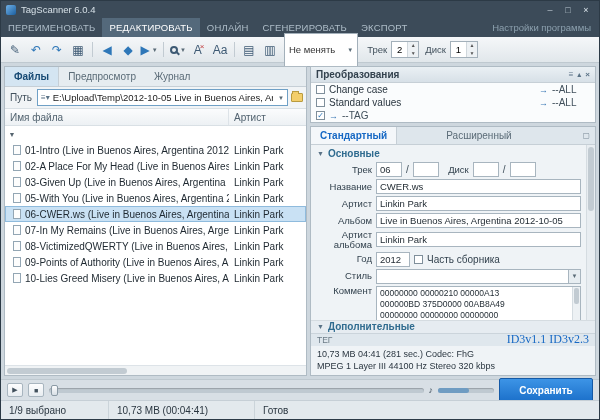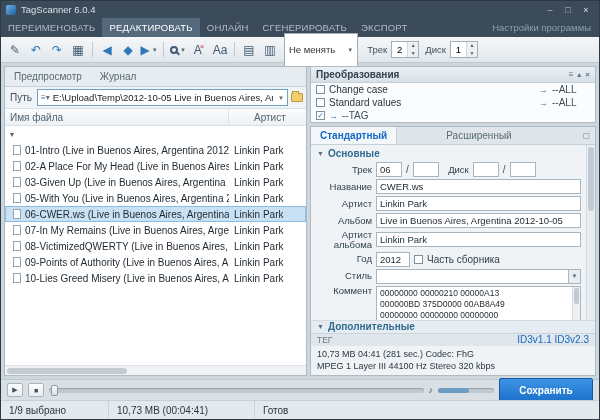--- a/index.html
+++ b/index.html
@@ -45,21 +45,21 @@
   .ltabs{display:flex;background:#E6ECF0;border-bottom:1px solid #C6CFD6;height:20px;flex:0 0 auto;}
   .ltab{padding:0 9px;display:flex;align-items:center;color:#5A6B77;}
   .ltab.active{background:#D4E5F2;color:#174A74;font-weight:bold;border-right:1px solid #C6CFD6;}
   .path-row{display:flex;align-items:center;height:22px;padding:0 3px;gap:3px;background:#F1F4F6;border-bottom:1px solid #D9E0E5;flex:0 0 auto;}
   .path-label{color:#41505C;padding:0 2px;}
   .path-combo{flex:1;height:17px;border:1px solid #6FA0C6;background:#FFF;display:flex;align-items:center;padding:0 3px;gap:3px;min-width:0;}
   .path-menu{color:#5A7286;font-size:8px;flex:0 0 auto;}
   .path-text{flex:1;font-size:9.5px;color:#222;white-space:nowrap;overflow:hidden;}
   .folder{width:12px;height:9px;background:#F3CE6B;border:1px solid #B99B3F;border-radius:1px;position:relative;flex:0 0 auto;}
   .folder::before{content:"";position:absolute;top:-3px;left:0;width:5px;height:2px;background:#F3CE6B;border:1px solid #B99B3F;border-bottom:none;}
-  .fthead{display:flex;height:17px;background:linear-gradient(#FBFCFD,#EDF1F4);border-bottom:1px solid #D9E0E5;color:#51626F;flex:0 0 auto;gap:20px;}
+  .fthead{display:flex;height:17px;background:linear-gradient(#FBFCFD,#EDF1F4);border-bottom:1px solid #D9E0E5;color:#51626F;flex:0 0 auto;}
   .hname{width:224px;display:flex;align-items:center;padding-left:5px;border-right:1px solid #DDE3E8;}
   .hartist{flex:1;display:flex;align-items:center;padding-left:5px;}
   .fbody{flex:1;overflow:hidden;}
   .frow{display:flex;height:16px;align-items:center;color:#1E2830;}
   .frow.selected{background:#C9E1F4;box-shadow:inset 0 0 0 1px #8FBBDD;}
   .grow-arrow{width:14px;text-align:center;color:#55646F;font-size:7px;}
   .ficon{width:8px;height:10px;background:#FDFDFD;border:1px solid #93A6B4;margin:0 4px 0 8px;flex:0 0 auto;}
   .fname{width:204px;white-space:nowrap;overflow:hidden;flex:0 0 auto;}
   .fartist{flex:1;padding-left:5px;white-space:nowrap;overflow:hidden;}
   .hscroll{height:10px;background:#F0F3F5;border-top:1px solid #DDE3E8;position:relative;flex:0 0 auto;}
@@ -93,21 +93,21 @@
   .w34{flex:0 0 34px;}
   .fsep{color:#41505C;}
   .combo-caret{flex:0 0 12px;height:15px;border:1px solid #A8B5BF;border-left:none;background:#E7EDF1;display:flex;align-items:center;justify-content:center;font-size:6px;color:#5A6B77;margin-left:-4px;}
   .comment-row{align-items:flex-start;}
   .comment-box{flex:1;height:40px;border:1px solid #A8B5BF;background:#FFF;position:relative;min-width:0;}
   .comment-text{position:absolute;inset:1px 9px 1px 3px;font-size:8.5px;line-height:1.3;color:#1E2830;white-space:pre-line;overflow:hidden;}
   .cscroll{position:absolute;right:0;top:0;bottom:0;width:8px;background:#EDF1F4;border-left:1px solid #D5DCE1;}
   .cthumb{position:absolute;right:1px;top:1px;width:5px;height:16px;background:#C2CBD2;border-radius:2px;}
   .more-bar{height:13px;display:flex;align-items:center;gap:4px;padding:0 6px;color:#2F6B8F;font-weight:bold;background:#E6ECF1;border-top:1px solid #D5DCE1;flex:0 0 auto;}
   .tag-bar{height:13px;display:flex;align-items:center;padding:0 6px;background:#DFE7ED;border-top:1px solid #CBD4DB;color:#6B7B87;font-size:8.5px;flex:0 0 auto;}
-  .tag-val{margin-left:auto;color:#1668C4;font-size:10px;}
+  .tag-val{margin-left:auto;color:#1668C4;font-size:12px;font-family:Liberation Serif, serif;}
   .info-box{padding:2px 6px 3px 6px;color:#2A3640;font-size:9px;line-height:1.35;flex:0 0 auto;background:#EFF3F6;}
 
   
   .bottombar{height:21px;background:#D8DFE5;border-top:1px solid #BFC9D0;display:flex;align-items:center;padding:0 6px;gap:5px;flex:0 0 auto;}
   .pbtn{width:16px;height:14px;border:1px solid #A8B5BF;background:linear-gradient(#FDFDFE,#E8EDF1);border-radius:2px;display:flex;align-items:center;justify-content:center;font-size:7px;color:#41505C;}
   .seek{flex:1;height:5px;background:#BFC9D1;border-radius:3px;position:relative;box-shadow:inset 0 1px 1px rgba(0,0,0,.2);}
   .seek-thumb{position:absolute;left:2px;top:-3px;width:7px;height:11px;background:linear-gradient(#FDFDFE,#D8DFE5);border:1px solid #8B9AA5;border-radius:2px;}
   .vol-icon{color:#41505C;font-size:9px;}
   .vol{width:56px;height:5px;background:#BFC9D1;border-radius:3px;position:relative;box-shadow:inset 0 1px 1px rgba(0,0,0,.2);}
   .vol-fill{position:absolute;left:0;top:0;bottom:0;width:55%;background:#6F9CC2;border-radius:3px;}
@@ -206,20 +206,21 @@
           <span>▲</span>
           <span>▼</span>
         </span>
     </div>
   </div>
 
   <div class="content">
 
     <div class="left-panel">
       <div class="ltabs">
+        <div class="ltab active">Файлы</div>
         <div class="ltab">Предпросмотр</div>
         <div class="ltab">Журнал</div>
       </div>
       <div class="path-row">
         <span class="path-label">Путь</span>
         <div class="path-combo">
           <span class="path-menu">≡▾</span>
           <span class="path-text">E:\Upload\Temp\2012-10-05 Live in Buenos Aires, Arg</span>
           <span class="caret">▼</span>
         </div>

